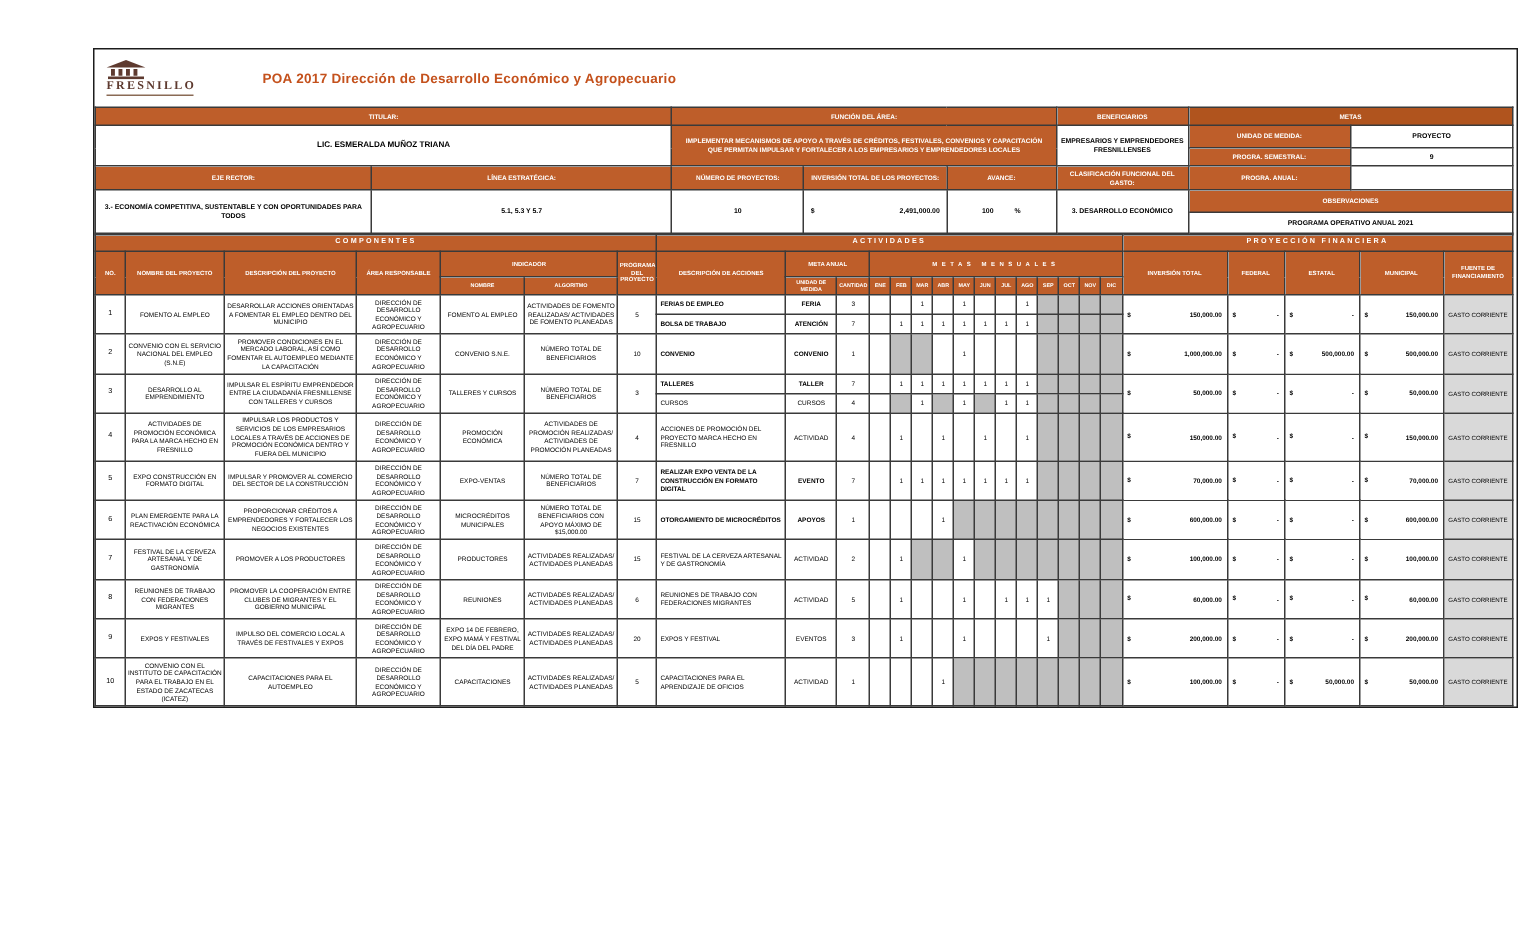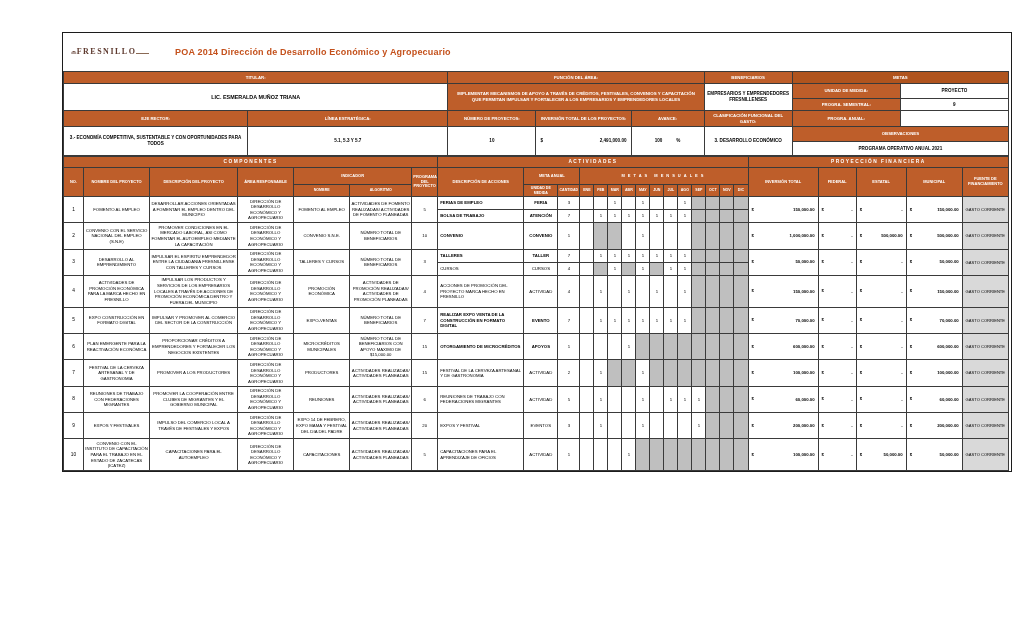--- a/index.html
+++ b/index.html
@@ -2,21 +2,21 @@
 <html><head>
 <meta charset="utf-8">
 <style>
   html,body{margin:0;padding:0}
   body{width:1024px;height:622px;background:#fff;position:relative;overflow:hidden;
        font-family:"Liberation Sans",sans-serif;color:#000}
   .sheet{position:absolute;left:62px;top:32px;width:948px;border:1px solid #1c1c1c;background:#fff}
 
   
   .titlebar{display:flex;align-items:center;height:34px;padding:2px 8px}
-  .logo{display:flex;flex-direction:row;align-items:center;width:78px}
+  .logo{display:flex;flex-direction:column;align-items:flex-start;width:78px}
   .logo-text{font-family:"Liberation Serif",serif;font-weight:bold;font-size:8px;
              letter-spacing:1.5px;color:#5e3a2f;line-height:1}
   .logo-line{width:58px;height:1px;background:#8a6a55;margin-top:2px}
   .doc-title{font-size:9px;font-weight:bold;color:#c4511c;margin-left:26px;letter-spacing:.2px}
 
   
   table{border-collapse:collapse;table-layout:fixed;width:946px;margin:0}
   th,td{border:1px solid #3a3a3a;vertical-align:middle;overflow:hidden}
   th{background:#be5e2a;color:#fff;font-weight:bold;text-align:center;padding:1px;line-height:1.2}
 
@@ -64,21 +64,21 @@
         <polygon points="0,5 26,5 13,0" fill="#5e3a2f"></polygon>
         <rect x="3" y="6" width="2.6" height="4.5" fill="#5e3a2f"></rect>
         <rect x="8" y="6" width="2.6" height="4.5" fill="#5e3a2f"></rect>
         <rect x="13" y="6" width="2.6" height="4.5" fill="#5e3a2f"></rect>
         <rect x="18" y="6" width="2.6" height="4.5" fill="#5e3a2f"></rect>
         <rect x="1" y="11" width="24" height="1.8" fill="#5e3a2f"></rect>
       </svg>
       <span class="logo-text">FRESNILLO</span>
       <span class="logo-line"></span>
     </div>
-    <span class="doc-title">POA 2014 Dirección de Desarrollo Económico y Agropecuario</span>
+    <span class="doc-title">POA 2017 Dirección de Desarrollo Económico y Agropecuario</span>
   </div>
 
   <table class="hdr">
     <colgroup>
       <col style="width:184px">
         <col style="width:200px">
         <col style="width:88px">
         <col style="width:95px">
       <col style="width:73px">
         <col style="width:88px">

